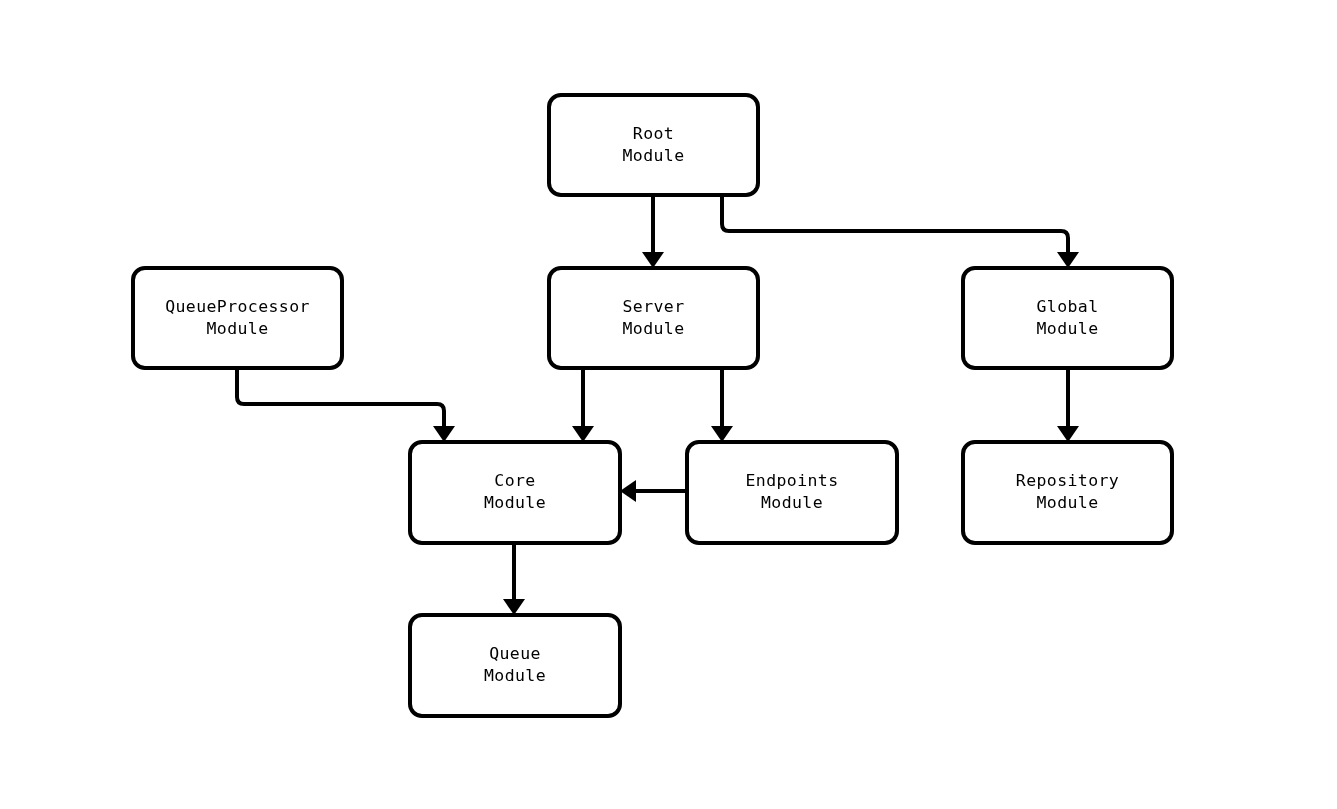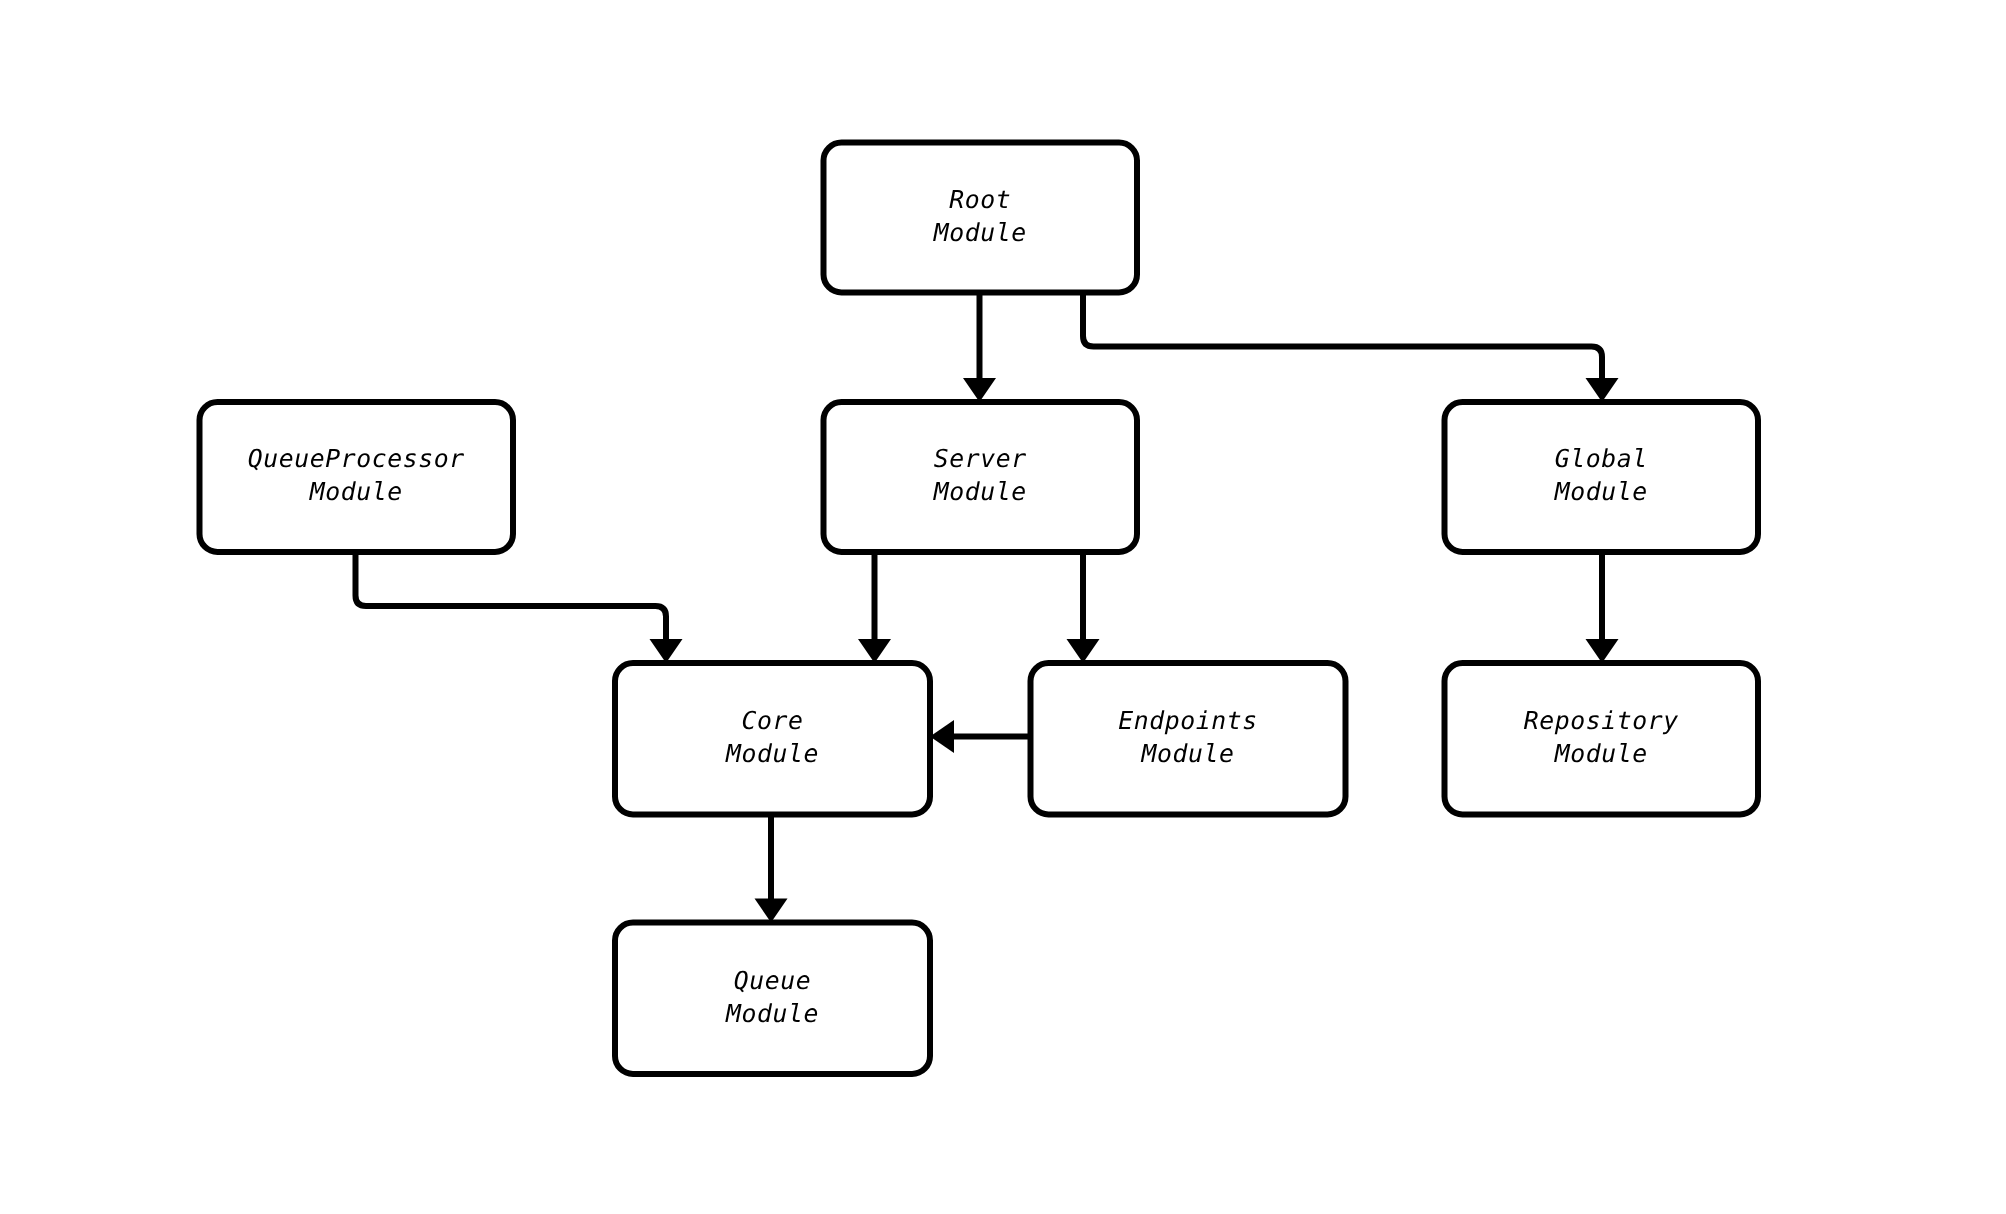--- a/index.html
+++ b/index.html
@@ -11,21 +11,20 @@
     width: 1337px;
     height: 809px;
     font-family: "DejaVu Sans Mono", "Liberation Mono", monospace;
     overflow: hidden;
   }
   #diagram-root {
     position: relative;
     width: 1337px;
     height: 809px;
     background: #ffffff;
-    font-style: italic;
   }
   svg.diagram-canvas {
     display: block;
     width: 1337px;
     height: 809px;
   }
   .node-box {
     fill: #ffffff;
     stroke: #000000;
     stroke-width: 4;

